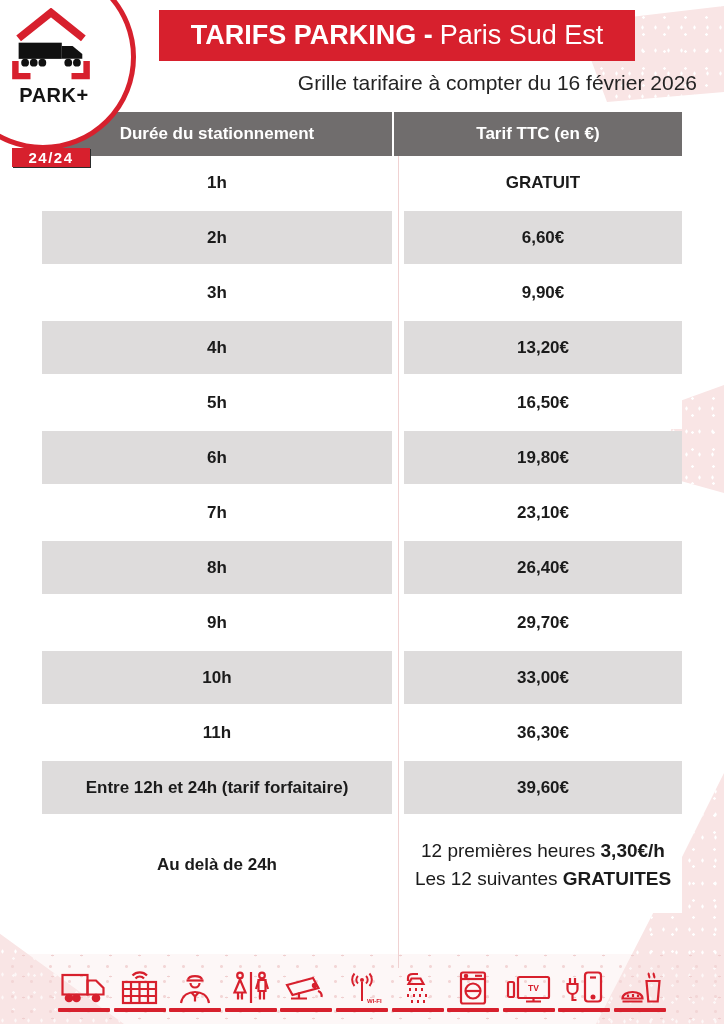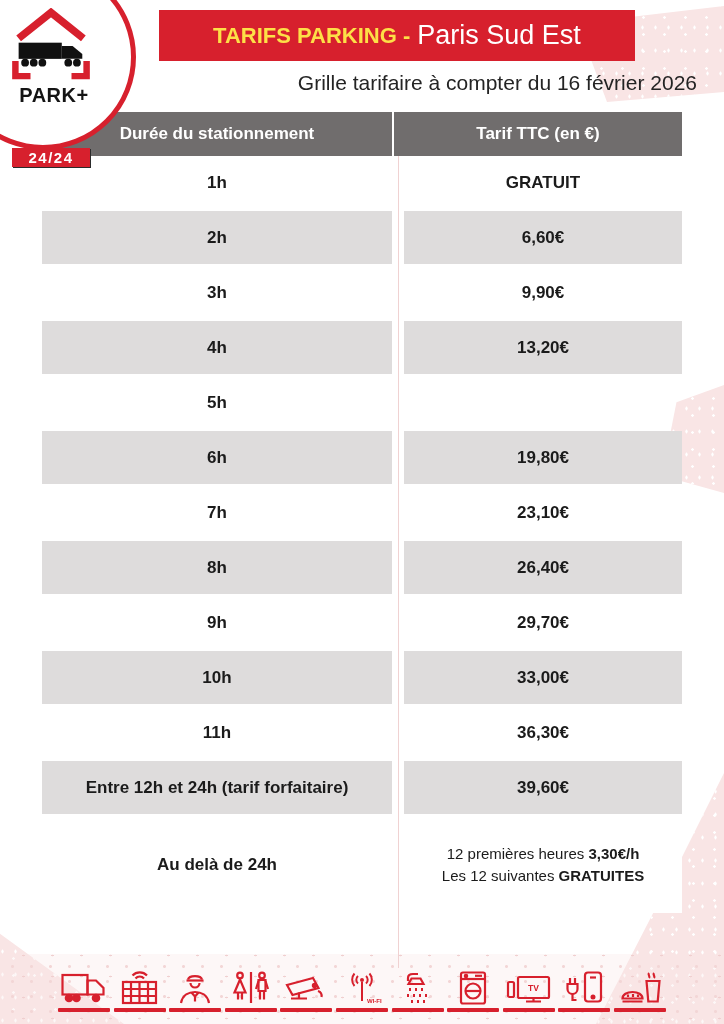--- a/index.html
+++ b/index.html
@@ -39,40 +39,40 @@
     background:#fff;border:5px solid var(--red);border-radius:50%;z-index:3;}
   .logo-art{position:absolute;left:10px;top:8px;z-index:4;color:var(--red);}
   .logo-brand{position:absolute;left:6px;top:84px;width:96px;text-align:center;
     z-index:4;font-weight:800;font-size:20px;letter-spacing:.5px;color:#141414;}
   .logo-hours{position:absolute;left:12px;top:105px;width:78px;height:19px;z-index:4;
     background:var(--red);color:#fff;font-weight:800;font-size:15px;line-height:19px;
     text-align:center;letter-spacing:1.5px;box-shadow:1px 1px 0 #2b2b2b;margin-top:43px;}
   
   .banner{position:absolute;left:159px;top:10px;width:476px;height:51px;z-index:2;
     background:var(--red);display:flex;align-items:center;justify-content:center;gap:7px;}
-  .banner .t-bold{color:#fde047;font-weight:800;font-size:22px;white-space:nowrap;}
+  .banner .t-bold{color:#ffffff;font-weight:800;font-size:27px;white-space:nowrap;}
   .banner .t-reg{color:#fff;font-weight:400;font-size:27px;white-space:nowrap;}
   .subtitle{position:absolute;left:97px;top:71px;width:600px;z-index:2;
     text-align:right;font-size:21px;font-weight:500;color:#242424;}
   
   .thead{position:absolute;left:42px;top:112px;width:640px;height:44px;z-index:1;
     display:flex;column-gap:2px;}
   .thead .hcell{background:var(--header_gray);color:#fff;font-weight:700;font-size:17px;
     display:flex;align-items:center;justify-content:center;}
   .thead .hleft{width:350px;}
   .thead .hright{flex:1;}
   .tbody{position:absolute;left:42px;top:156px;width:640px;z-index:1;}
   .row{display:flex;column-gap:12px;height:53px;margin-bottom:2px;}
   .row.tall{height:97px;}
   .cell{display:flex;flex-direction:column;align-items:center;justify-content:center;
     background:#fff;font-weight:700;font-size:17px;text-align:center;}
   .row .left{width:350px;}
   .row .right{flex:1;}
   .row.gray .cell{background:var(--row_gray);}
-  .tline{font-weight:400;font-size:15px;line-height:1.45;}
+  .tline{font-weight:400;font-size:19px;line-height:1.45;}
   .tline .b{font-weight:700;}
   
   .amenities{position:absolute;left:58px;top:964px;width:608px;height:48px;z-index:2;
     display:flex;justify-content:space-between;}
   .amenity{width:52px;display:flex;flex-direction:column;align-items:center;
     justify-content:flex-end;color:var(--red);}
   .amenity svg{display:block;}
   .bar{width:52px;height:4px;background:var(--red);margin-top:3px;border-radius:1px;}
 </style>
 </head>
@@ -126,20 +126,21 @@
       <div class="row">
         <div class="cell left">3h</div>
         <div class="cell right">9,90€</div>
       </div>
       <div class="row gray">
         <div class="cell left">4h</div>
         <div class="cell right">13,20€</div>
       </div>
       <div class="row">
         <div class="cell left">5h</div>
+        <div class="cell right">16,50€</div>
       </div>
       <div class="row gray">
         <div class="cell left">6h</div>
         <div class="cell right">19,80€</div>
       </div>
       <div class="row">
         <div class="cell left">7h</div>
         <div class="cell right">23,10€</div>
       </div>
       <div class="row gray">

